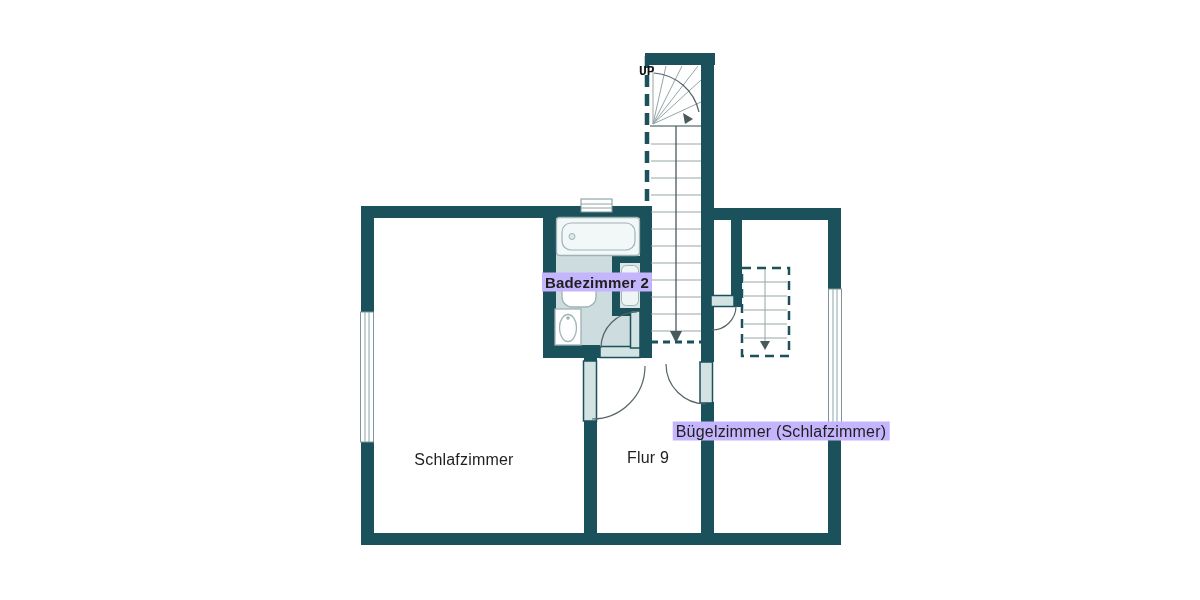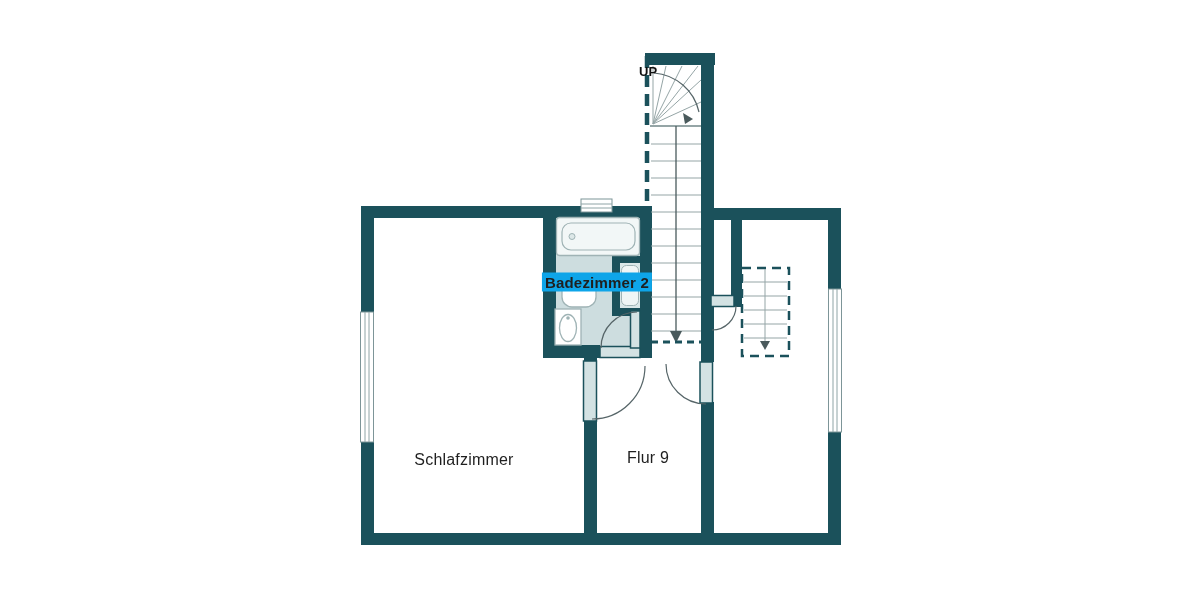--- a/index.html
+++ b/index.html
@@ -19,21 +19,21 @@
   .tread{stroke:var(--line,#95a5a6);stroke-width:1;fill:none;}
   .runline{stroke:#4a5a5c;stroke-width:1.3;fill:none;}
   .runarrow{fill:#4a5a5c;}
   .fix{fill:#fff;stroke:#9fb3b5;stroke-width:1.3;}
   .fixlight{fill:#f2f7f7;stroke:#9fb3b5;stroke-width:1.3;}
   .dashwall{stroke:var(--wall,#1b515b);fill:none;}
   .room-label{
     position:absolute;transform:translate(-50%,-50%);
     font-size:16px;color:var(--text,#1f1f1f);white-space:nowrap;letter-spacing:0.2px;
   }
-  .boxed{background:#0ea5e9;padding:0 3px;line-height:19px;}
+  .boxed{background:#c4b5fd;padding:0 3px;line-height:19px;}
   .bath-label{font-size:15px;font-weight:700;}
   .up-label{
     position:absolute;font-size:13px;font-weight:700;color:#111;
     white-space:nowrap;transform:none;
   }
 </style>
 </head>
 <body>
 
 <div class="canvas">
@@ -161,15 +161,16 @@
       </g>
       <g>
         <rect class="leaf" x="711" y="295.5" width="23" height="11"></rect>
         <path class="arc" d="M 736,306 A 24,24 0 0 1 712,330"></path>
       </g>
     </g>
   </svg>
 
   <div class="room-label" style="left:464px;top:437px;margin-top:23px;">Schlafzimmer</div>
   <div class="room-label" style="left:648px;top:458px;">Flur 9</div>
+  <div class="room-label boxed" style="left:781px;top:431px;">Bügelzimmer (Schlafzimmer)</div>
   <div class="room-label boxed bath-label" style="left:597px;top:282px;">Badezimmer 2</div>
-  <div class="up-label" style="left:639px;top:64px;">UP</div>
+  <div class="up-label" style="left:639px;top:64px;font-family:Liberation Mono, monospace;">UP</div>
 </div>
 
 </body></html>

